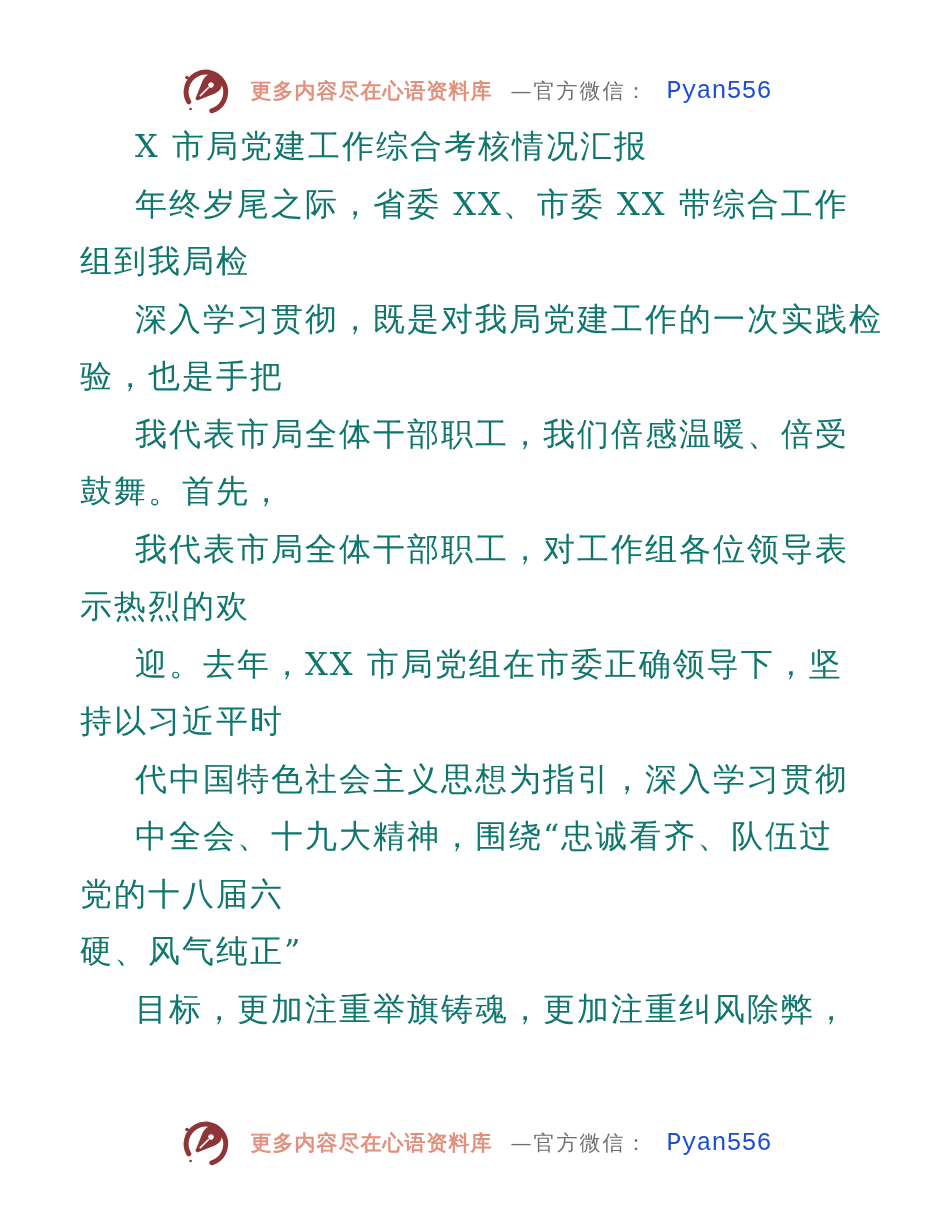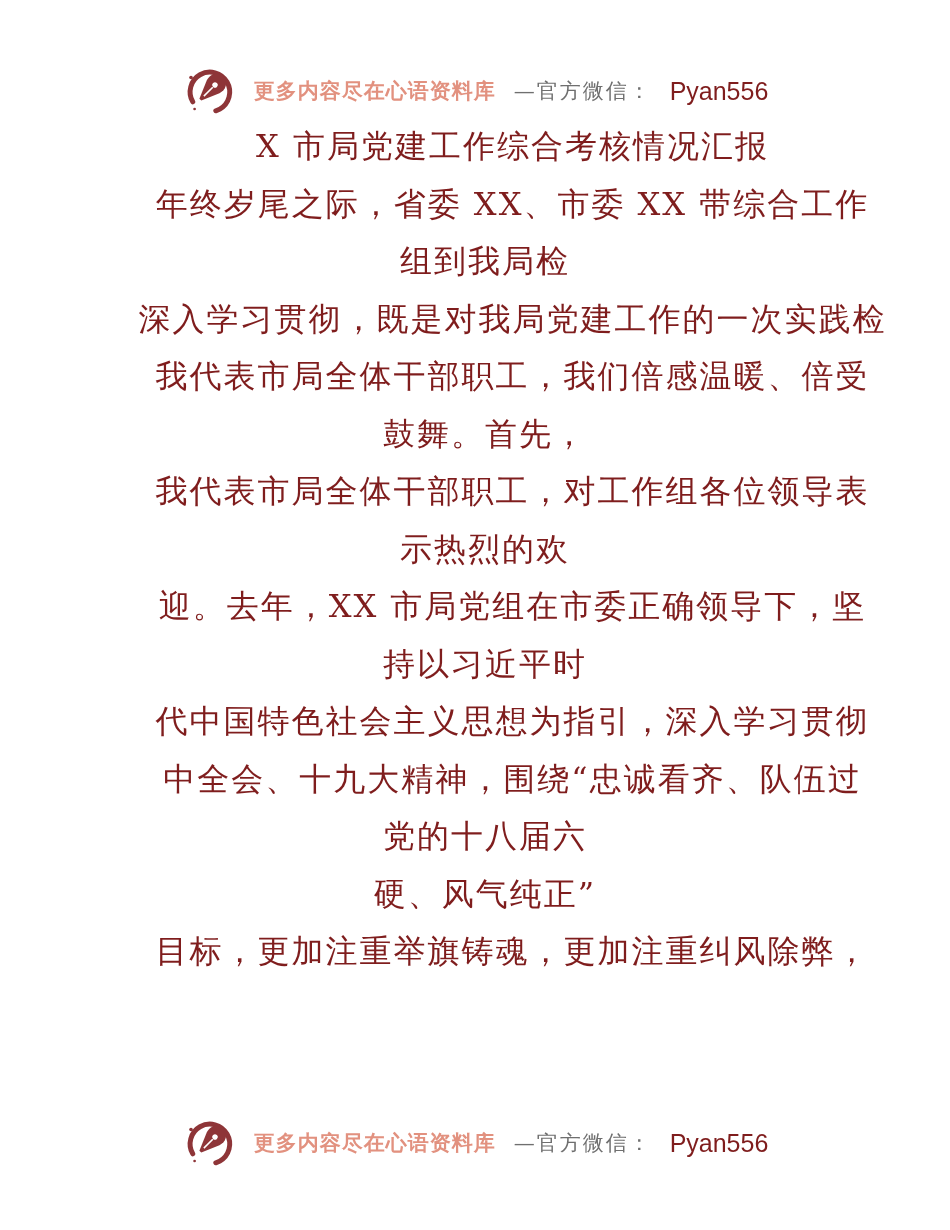--- a/index.html
+++ b/index.html
@@ -28,30 +28,30 @@
   .wm-logo svg { width: 54px; height: 54px; display: block; }
   .wm-brand {
     color: #e2917f; font-size: 21px; font-weight: bold;
     letter-spacing: 1px; white-space: nowrap;
   }
   .wm-label {
     color: #6f6f6f; font-size: 21px; 
     letter-spacing: 2px; white-space: nowrap;
   }
   .wm-id {
-    color: #7f1d1d; font-size: 25px;
-    font-family: Liberation Sans, sans-serif;
+    color: #1d4ed8; font-size: 25px;
+    font-family: Liberation Mono, monospace;
     white-space: nowrap;
   }
 
   
   .doc {
     position: absolute; left: 80px; top: 118px; width: 810px;
-    color: #7f1d1d; font-size: 32px; line-height: 57.5px;
-    letter-spacing: 2px; white-space: nowrap; text-align: center;
+    color: #0f766e; font-size: 32px; line-height: 57.5px;
+    letter-spacing: 2px; white-space: nowrap;
   }
   .line { height: 57.5px; }
   .line.indent { padding-left: 55px; }
 </style>
 </head>
 <body>
 
 <div class="page">
 
   <div class="watermark header">
@@ -70,20 +70,21 @@
     <span class="wm-brand">更多内容尽在心语资料库</span>
     <span class="wm-label">—官方微信：</span>
     <span class="wm-id">Pyan556</span>
   </div>
 
   <div class="doc">
     <div class="line indent">X 市局党建工作综合考核情况汇报</div>
     <div class="line indent">年终岁尾之际，省委 XX、市委 XX 带综合工作</div>
     <div class="line">组到我局检</div>
     <div class="line indent">深入学习贯彻，既是对我局党建工作的一次实践检</div>
+    <div class="line">验，也是手把</div>
     <div class="line indent">我代表市局全体干部职工，我们倍感温暖、倍受</div>
     <div class="line">鼓舞。首先，</div>
     <div class="line indent">我代表市局全体干部职工，对工作组各位领导表</div>
     <div class="line">示热烈的欢</div>
     <div class="line indent">迎。去年，XX 市局党组在市委正确领导下，坚</div>
     <div class="line">持以习近平时</div>
     <div class="line indent">代中国特色社会主义思想为指引，深入学习贯彻</div>
     <div class="line indent">中全会、十九大精神，围绕“忠诚看齐、队伍过</div>
     <div class="line">党的十八届六</div>
     <div class="line">硬、风气纯正”</div>

